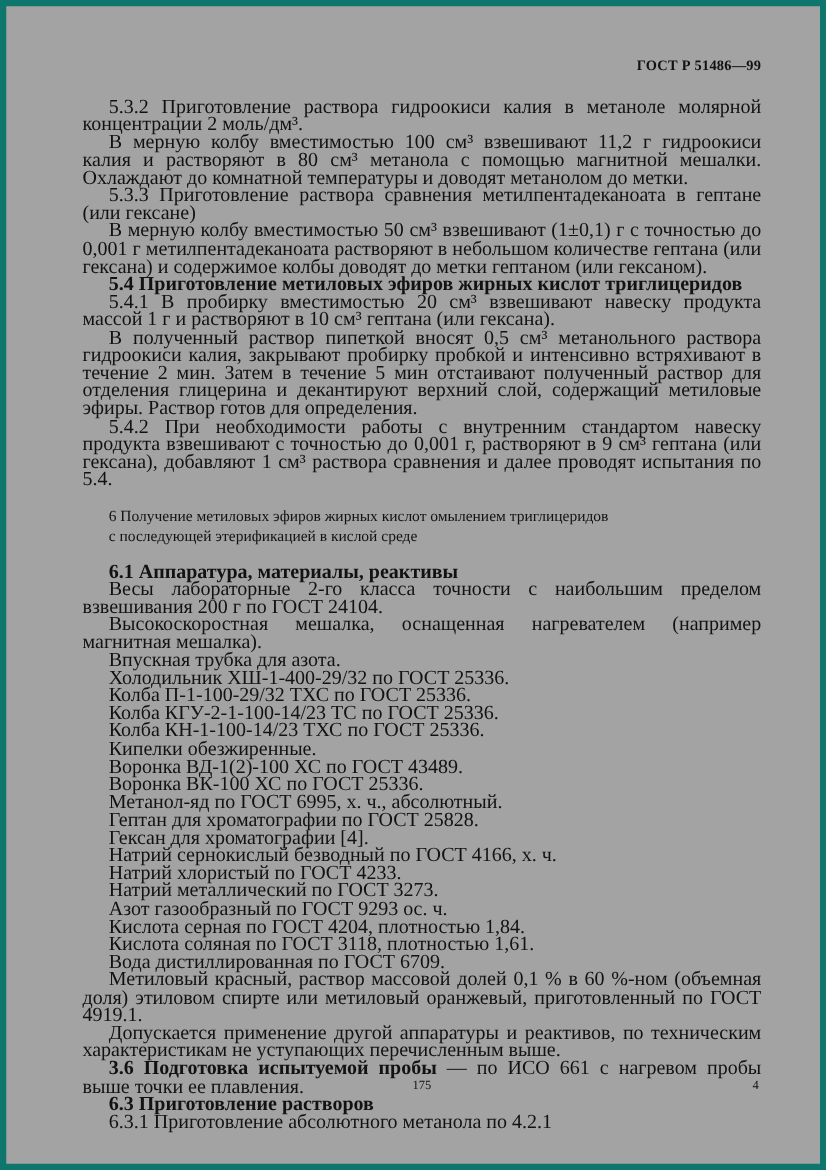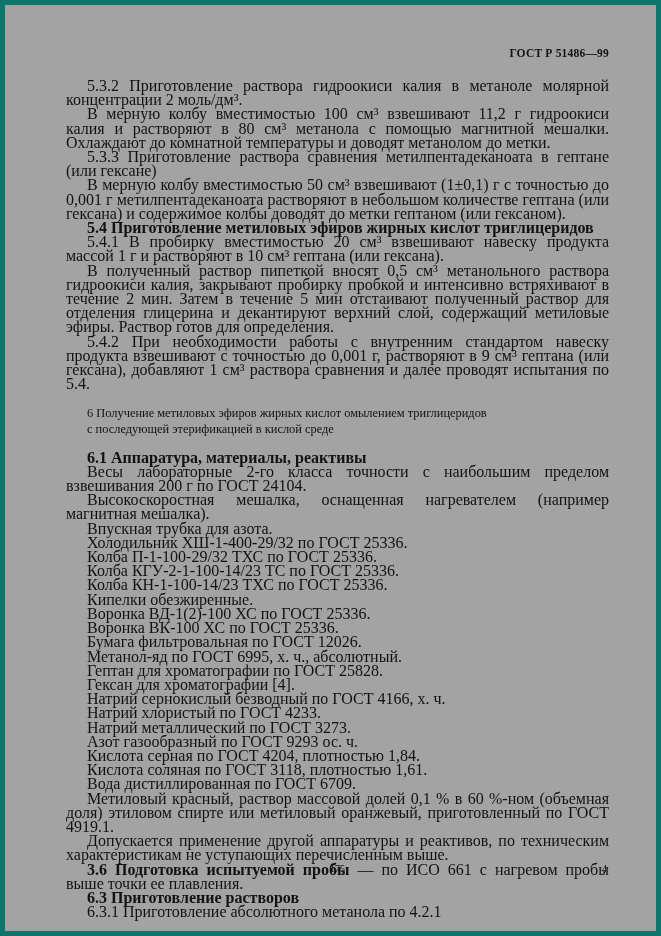--- a/index.html
+++ b/index.html
@@ -88,23 +88,22 @@
 
     <p class="para bold">6.1 Аппаратура, материалы, реактивы</p>
     <p class="para">Весы лабораторные 2-го класса точности с наибольшим пределом взвешивания 200 г по ГОСТ 24104.</p>
     <p class="para">Высокоскоростная мешалка, оснащенная нагревателем (например магнитная мешалка).</p>
     <p class="para">Впускная трубка для азота.</p>
     <p class="para">Холодильник ХШ-1-400-29/32 по ГОСТ 25336.</p>
     <p class="para">Колба П-1-100-29/32 ТХС по ГОСТ 25336.</p>
     <p class="para">Колба КГУ-2-1-100-14/23 ТС по ГОСТ 25336.</p>
     <p class="para">Колба КН-1-100-14/23 ТХС по ГОСТ 25336.</p>
     <p class="para">Кипелки обезжиренные.</p>
-    <p class="para">Воронка ВД-1(2)-100 ХС по ГОСТ 25336.</p>
+    <p class="para">Воронка ВД-1(2)-100 ХС по ГОСТ 43489.</p>
     <p class="para">Воронка ВК-100 ХС по ГОСТ 25336.</p>
-    <p class="para">Бумага фильтровальная по ГОСТ 12026.</p>
     <p class="para">Метанол-яд по ГОСТ 6995, х. ч., абсолютный.</p>
     <p class="para">Гептан для хроматографии по ГОСТ 25828.</p>
     <p class="para">Гексан для хроматографии [4].</p>
     <p class="para">Натрий сернокислый безводный по ГОСТ 4166, х. ч.</p>
     <p class="para">Натрий хлористый по ГОСТ 4233.</p>
     <p class="para">Натрий металлический по ГОСТ 3273.</p>
     <p class="para">Азот газообразный по ГОСТ 9293 ос. ч.</p>
     <p class="para">Кислота серная по ГОСТ 4204, плотностью 1,84.</p>
     <p class="para">Кислота соляная по ГОСТ 3118, плотностью 1,61.</p>
     <p class="para">Вода дистиллированная по ГОСТ 6709.</p>

